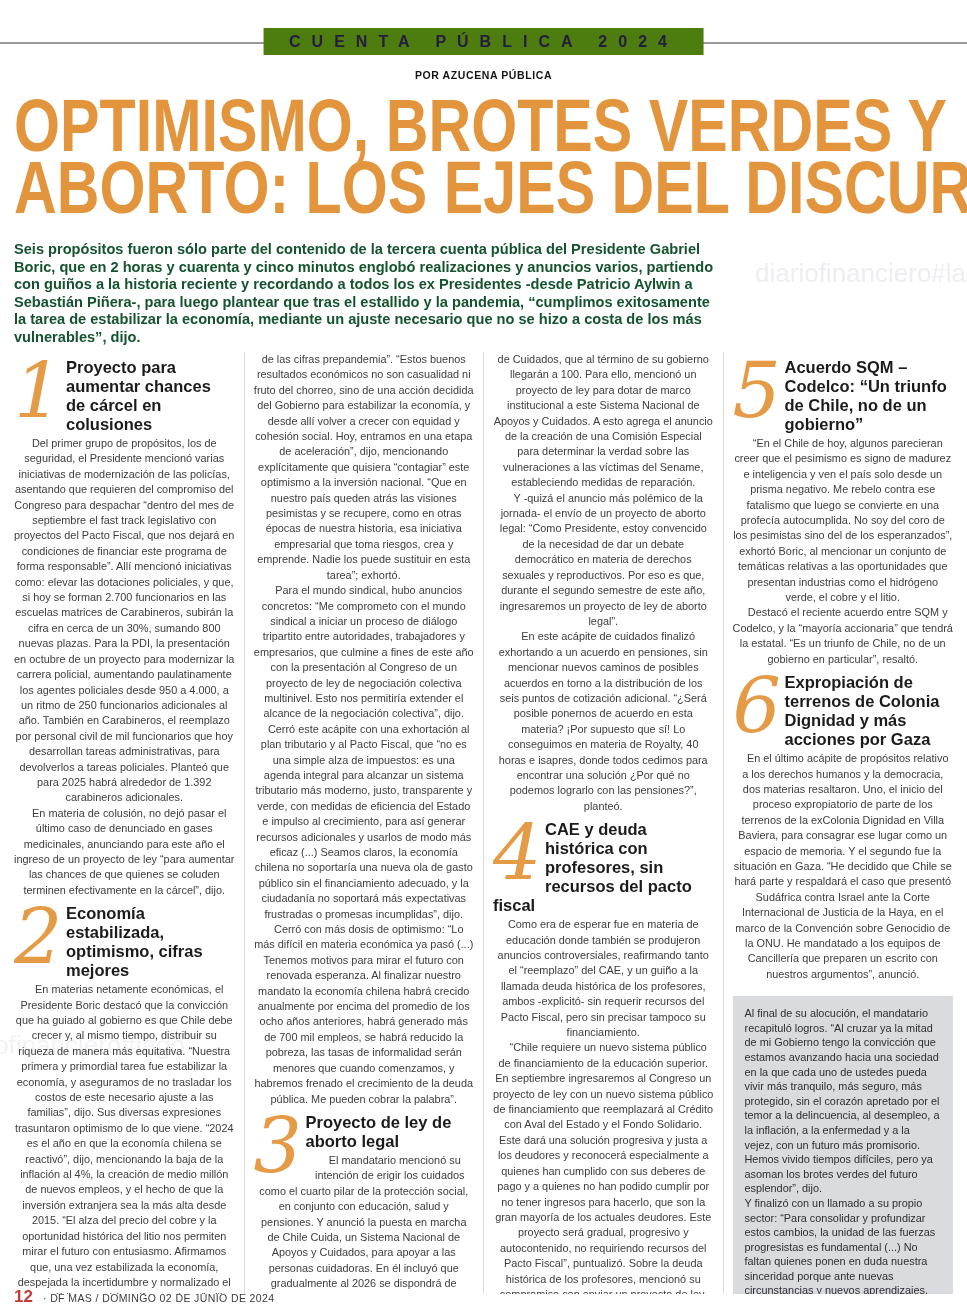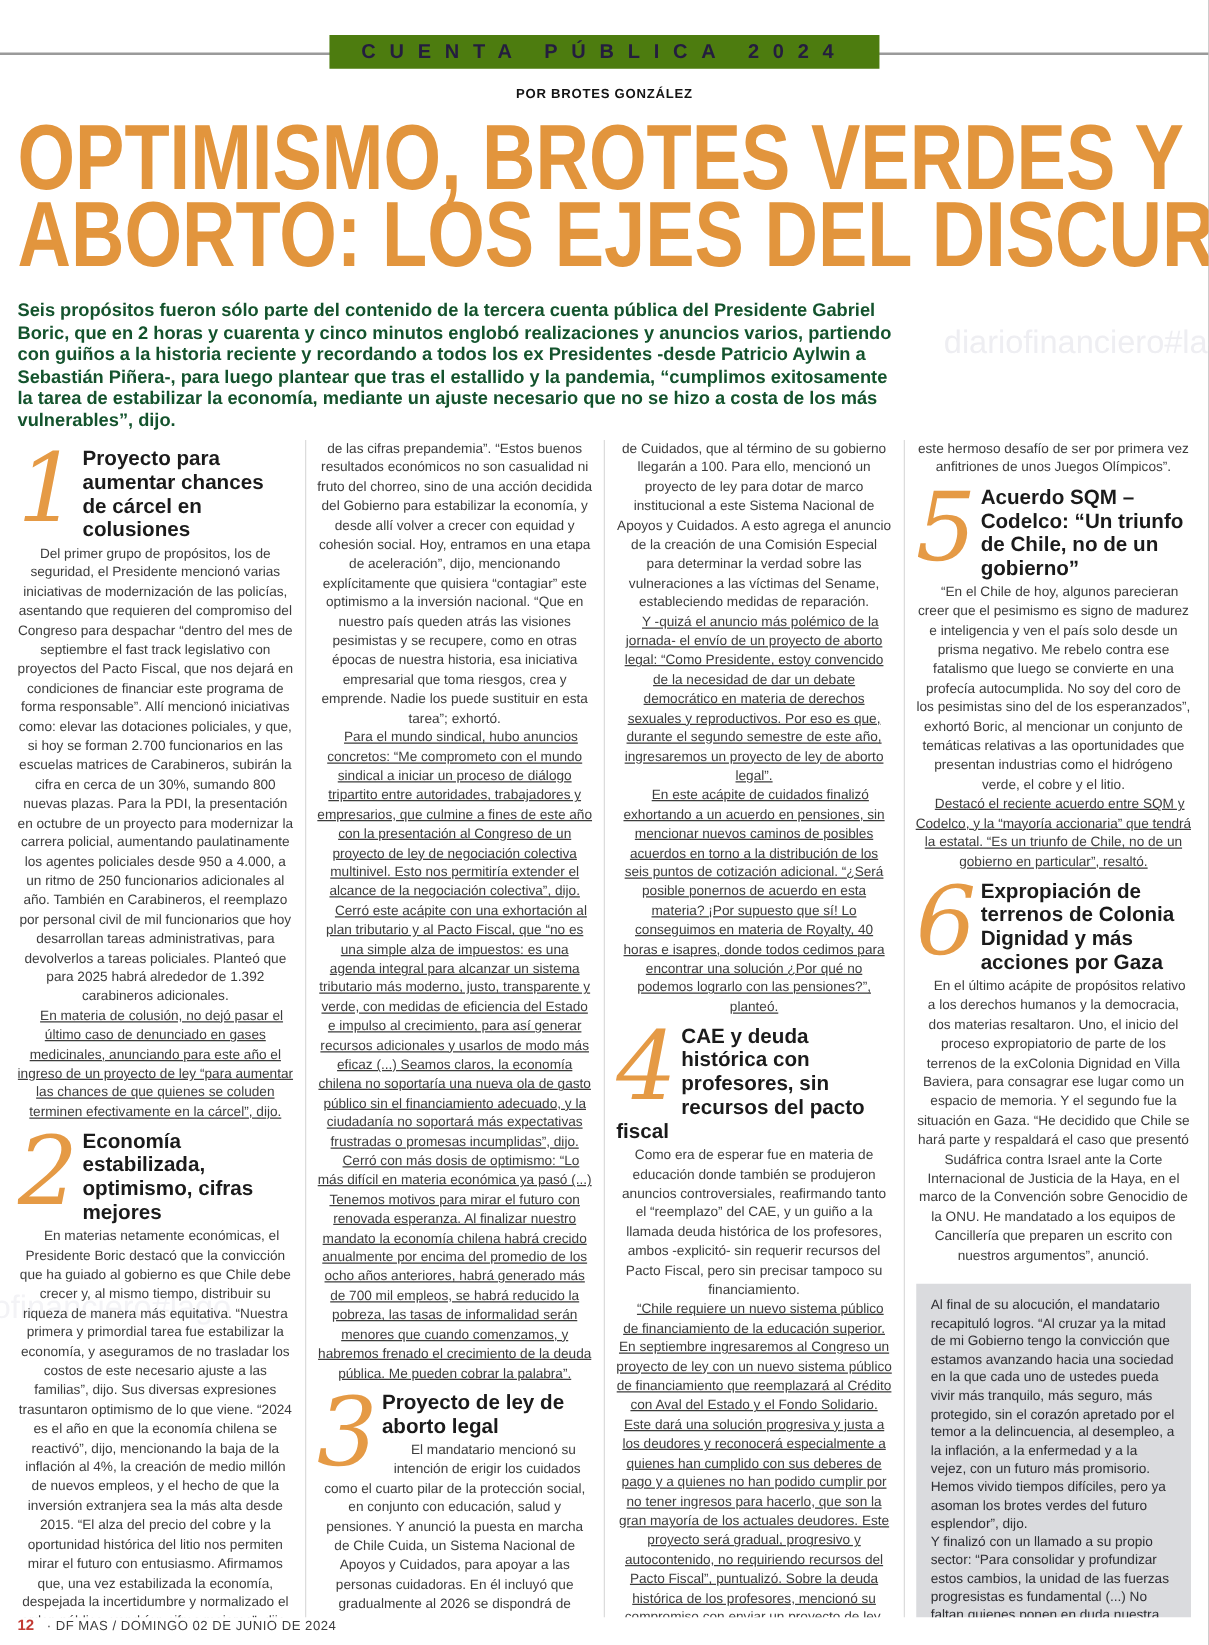--- a/index.html
+++ b/index.html
@@ -44,41 +44,41 @@
   .numeral {
     float:left; width:46px; margin:4px 6px 0 0;
     font-family:"DejaVu Serif","Liberation Serif",serif; font-style:italic;
     font-size:76px; line-height:70px; color:#e59a45; text-align:left;
   }
   .sec-title {
     margin:6px 0 2px 0; font-size:16.5px; line-height:19px; font-weight:bold; color:#1b1b1b;
   }
   .body-p { margin:0; font-size:10.9px; line-height:15.4px; color:#3d3d3d; text-align:center; }
   .body-p.ind { text-indent:10px; }
-  .body-p + .body-p { margin-top:0;text-decoration:underline; }
+  .body-p + .body-p { margin-top:0; }
   
   .closing-box { background:#dadbde; padding:10px 12px 14px; margin-top:14px; }
   .closing-title { font-size:15.5px; line-height:18px; font-weight:bold; color:#17171c; margin:0 0 6px 0; }
   .closing-box p { margin:0; font-size:10.9px; line-height:14.6px; color:#2e2e33; }
   
   .footer { position:absolute; left:14px; bottom:9px; font-size:10.5px; color:#3c3c3c; }
-  .footer .pageno { color:#c23b34; font-weight:bold; margin-right:10px; font-size:12px; }
+  .footer .pageno { color:#c23b34; font-weight:bold; margin-right:10px; font-size:17px; }
   .footer .edition { font-weight:normal; letter-spacing:0.4px; color:#3c3c3c; }
 </style>
 </head>
 <body>
 
 <div class="page">
 
   <div class="kicker-row">
     <div class="kicker-line"></div>
     <div class="kicker-badge">CUENTA PÚBLICA 2024</div>
   </div>
 
-  <div class="byline">POR BROTES GONZÁLEZ</div>
+  <div class="byline">POR AZUCENA PÚBLICA</div>
 
   <h1 class="headline">
     <span class="hl-line">OPTIMISMO, BROTES VERDES Y</span>
     <span class="hl-line">ABORTO: LOS EJES DEL DISCURSO</span>
   </h1>
 
   <p class="lead">Seis propósitos fueron sólo parte del contenido de la tercera cuenta pública del Presidente Gabriel Boric, que en 2 horas y cuarenta y cinco minutos englobó realizaciones y anuncios varios, partiendo con guiños a la historia reciente y recordando a todos los ex Presidentes -desde Patricio Aylwin a Sebastián Piñera-, para luego plantear que tras el estallido y la pandemia, “cumplimos exitosamente la tarea de estabilizar la economía, mediante un ajuste necesario que no se hizo a costa de los más vulnerables”, dijo.</p>
 
   <div class="watermark wm1">diariofinanciero#lago</div>
   <div class="watermark wm2">diariofinanciero#lago</div>
@@ -105,21 +105,20 @@
       <div class="col">
         <p class="body-p">de Cuidados, que al término de su gobierno llegarán a 100. Para ello, mencionó un proyecto de ley para dotar de marco institucional a este Sistema Nacional de Apoyos y Cuidados. A esto agrega el anuncio de la creación de una Comisión Especial para determinar la verdad sobre las vulneraciones a las víctimas del Sename, estableciendo medidas de reparación.</p>
         <p class="body-p ind">Y -quizá el anuncio más polémico de la jornada- el envío de un proyecto de aborto legal: “Como Presidente, estoy convencido de la necesidad de dar un debate democrático en materia de derechos sexuales y reproductivos. Por eso es que, durante el segundo semestre de este año, ingresaremos un proyecto de ley de aborto legal”.</p>
         <p class="body-p ind">En este acápite de cuidados finalizó exhortando a un acuerdo en pensiones, sin mencionar nuevos caminos de posibles acuerdos en torno a la distribución de los seis puntos de cotización adicional. “¿Será posible ponernos de acuerdo en esta materia? ¡Por supuesto que sí! Lo conseguimos en materia de Royalty, 40 horas e isapres, donde todos cedimos para encontrar una solución ¿Por qué no podemos lograrlo con las pensiones?”, planteó.</p>
         <span class="numeral">4</span>
         <h3 class="sec-title">CAE y deuda histórica con profesores, sin recursos del pacto fiscal</h3>
         <p class="body-p">Como era de esperar fue en materia de educación donde también se produjeron anuncios controversiales, reafirmando tanto el “reemplazo” del CAE, y un guiño a la llamada deuda histórica de los profesores, ambos -explicitó- sin requerir recursos del Pacto Fiscal, pero sin precisar tampoco su financiamiento.</p>
         <p class="body-p ind">“Chile requiere un nuevo sistema público de financiamiento de la educación superior. En septiembre ingresaremos al Congreso un proyecto de ley con un nuevo sistema público de financiamiento que reemplazará al Crédito con Aval del Estado y el Fondo Solidario. Este dará una solución progresiva y justa a los deudores y reconocerá especialmente a quienes han cumplido con sus deberes de pago y a quienes no han podido cumplir por no tener ingresos para hacerlo, que son la gran mayoría de los actuales deudores. Este proyecto será gradual, progresivo y autocontenido, no requiriendo recursos del Pacto Fiscal”, puntualizó. Sobre la deuda histórica de los profesores, mencionó su compromiso con enviar un proyecto de ley, “cuyo financiamiento será gradual y no estará sujeto al Pacto Fiscal”, para ofrecer una reparación a todos los afectados por esta deuda, partiendo por los mayores de 80 años.</p>
       </div>
       <div class="col">
-        <p class="body-p">este hermoso desafío de ser por primera vez anfitriones de unos Juegos Olímpicos”.</p>
         <span class="numeral">5</span>
         <h3 class="sec-title">Acuerdo SQM – Codelco: “Un triunfo de Chile, no de un gobierno”</h3>
         <p class="body-p ind">“En el Chile de hoy, algunos parecieran creer que el pesimismo es signo de madurez e inteligencia y ven el país solo desde un prisma negativo. Me rebelo contra ese fatalismo que luego se convierte en una profecía autocumplida. No soy del coro de los pesimistas sino del de los esperanzados”, exhortó Boric, al mencionar un conjunto de temáticas relativas a las oportunidades que presentan industrias como el hidrógeno verde, el cobre y el litio.</p>
         <p class="body-p ind">Destacó el reciente acuerdo entre SQM y Codelco, y la “mayoría accionaria” que tendrá la estatal. “Es un triunfo de Chile, no de un gobierno en particular”, resaltó.</p>
         <span class="numeral">6</span>
         <h3 class="sec-title">Expropiación de terrenos de Colonia Dignidad y más acciones por Gaza</h3>
         <p class="body-p ind">En el último acápite de propósitos relativo a los derechos humanos y la democracia, dos materias resaltaron. Uno, el inicio del proceso expropiatorio de parte de los terrenos de la exColonia Dignidad en Villa Baviera, para consagrar ese lugar como un espacio de memoria. Y el segundo fue la situación en Gaza. “He decidido que Chile se hará parte y respaldará el caso que presentó Sudáfrica contra Israel ante la Corte Internacional de Justicia de la Haya, en el marco de la Convención sobre Genocidio de la ONU. He mandatado a los equipos de Cancillería que preparen un escrito con nuestros argumentos”, anunció.</p>
         <div class="closing-box">
           <p>Al final de su alocución, el mandatario recapituló logros. “Al cruzar ya la mitad de mi Gobierno tengo la convicción que estamos avanzando hacia una sociedad en la que cada uno de ustedes pueda vivir más tranquilo, más seguro, más protegido, sin el corazón apretado por el temor a la delincuencia, al desempleo, a la inflación, a la enfermedad y a la vejez, con un futuro más promisorio. Hemos vivido tiempos difíciles, pero ya asoman los brotes verdes del futuro esplendor”, dijo.</p>
           <p>Y finalizó con un llamado a su propio sector: “Para consolidar y profundizar estos cambios, la unidad de las fuerzas progresistas es fundamental (...) No faltan quienes ponen en duda nuestra sinceridad porque ante nuevas circunstancias y nuevos aprendizajes, nuestras prioridades se actualizan. A ellos les digo: gobernar no es seguir mecánicamente un dogma o guión, menos en los tiempos de hoy; gobernar es hacerse cargo de lo imprevisto, de lo extraordinario, sin abandonar jamás los principios que nos trajeron hasta aquí”.</p>

